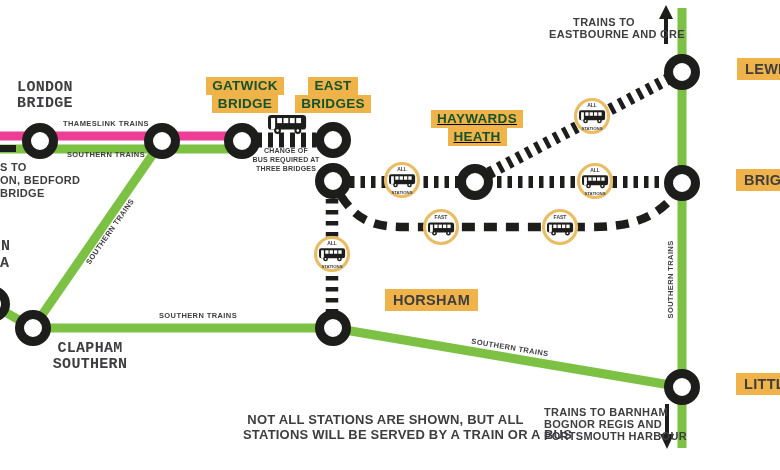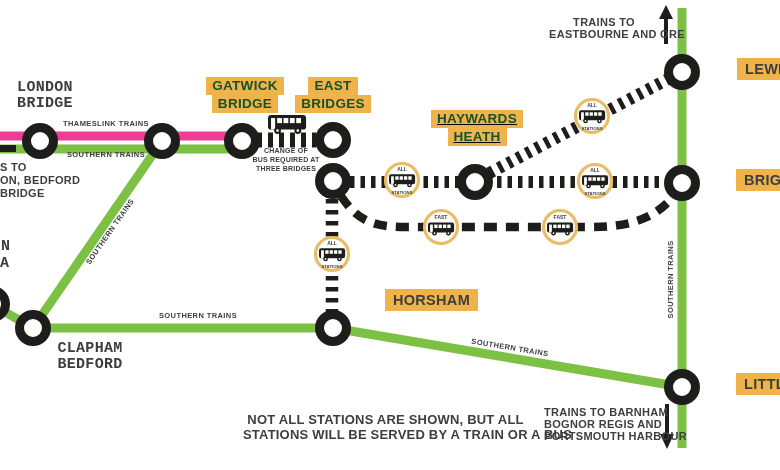--- a/index.html
+++ b/index.html
@@ -118,21 +118,21 @@
     <path d="M667 404 V436" stroke="#1d1d1b" stroke-width="4" fill="none"></path>
     <polygon points="667,449 660,434 674,434" fill="#1d1d1b"></polygon>
   </svg>
 
   <div class="lbl station-name" style="left:5px;top:80px;width:80px;">
     <div>LONDON</div>
     <div>BRIDGE</div>
   </div>
   <div class="lbl station-name" style="left:50px;top:341px;width:80px;">
     <div>CLAPHAM</div>
-    <div>BEDFORD</div>
+    <div>SOUTHERN</div>
   </div>
 
   <div class="obox" style="left:205px;top:77px;width:80px;">
     <span>GATWICK</span>
     <span>BRIDGE</span>
   </div>
   <div class="obox" style="left:293px;top:77px;width:80px;">
     <span>EAST</span>
     <span>BRIDGES</span>
   </div>

